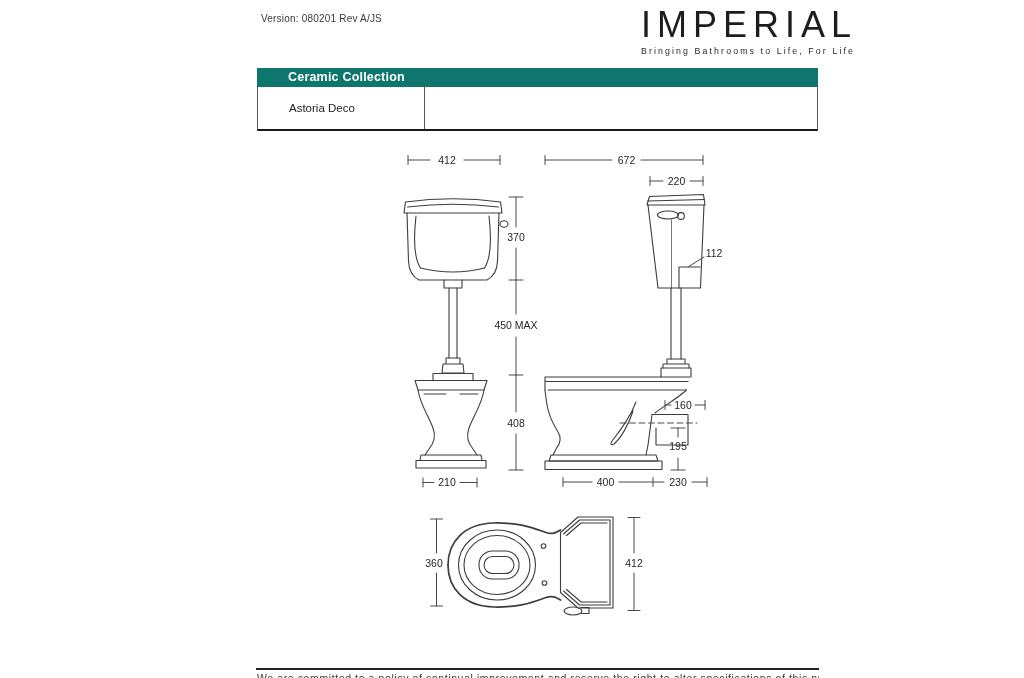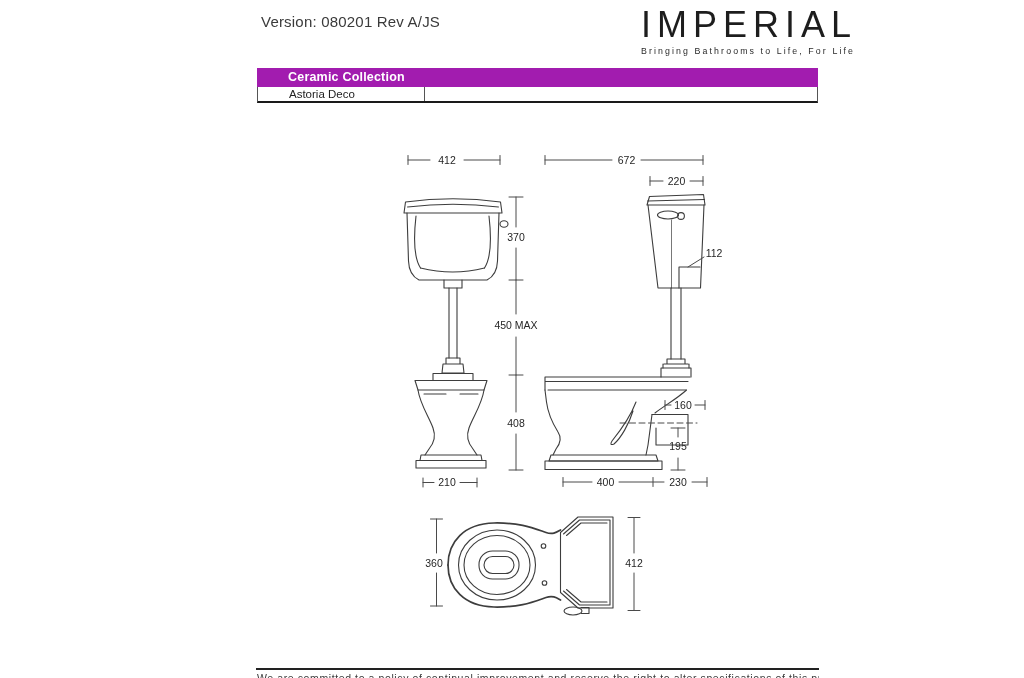--- a/index.html
+++ b/index.html
@@ -1,37 +1,37 @@
 <!DOCTYPE html>
 <html><head>
 <meta charset="utf-8">
 <style>
   html,body{margin:0;padding:0;background:#fff;}
   .page{
     position:relative;width:1024px;height:678px;background:#ffffff;
     font-family:"Liberation Sans",sans-serif;color:#1c1c1c;overflow:hidden;
   }
   .version{
-    position:absolute;left:261px;top:13px;font-size:15px;color:#3a3a3a;letter-spacing:.2px;
+    position:absolute;left:261px;top:13px;font-size:10px;color:#3a3a3a;letter-spacing:.2px;
   }
   .logo{position:absolute;left:641px;top:6px;width:180px;text-align:center;}
   .logo-name{
     font-size:36px;line-height:38px;font-weight:300;letter-spacing:6px;color:#1d1d1d;
     white-space:nowrap;transform:scaleY(1.02);
   }
   .logo-tagline{
     font-size:8.8px;letter-spacing:2.1px;color:#2a2a2a;white-space:nowrap;margin-top:2px;
   }
   .header-table{position:absolute;left:257px;top:68px;width:561px;}
   .header-bar{
-    height:19px;background:#a21caf;color:#ffffff;font-size:12.5px;font-weight:600;
+    height:19px;background:#0f766e;color:#ffffff;font-size:12.5px;font-weight:600;
     line-height:19px;padding-left:31px;box-sizing:border-box;letter-spacing:.2px;
   }
   .header-row{
-    display:flex;height:16px;box-sizing:border-box;
+    display:flex;height:44px;box-sizing:border-box;
     border-left:1px solid #555;border-right:1px solid #555;border-bottom:2px solid #1a1a1a;
   }
   .cell-product{
     width:167px;box-sizing:border-box;padding-left:31px;font-size:11.5px;color:#222;
     display:flex;align-items:center;border-right:1px solid #555;
   }
   .cell-desc{
     flex:1;display:flex;align-items:center;padding-left:8px;font-size:11px;color:#222;
   }
   svg.drawing{position:absolute;left:0;top:0;}

